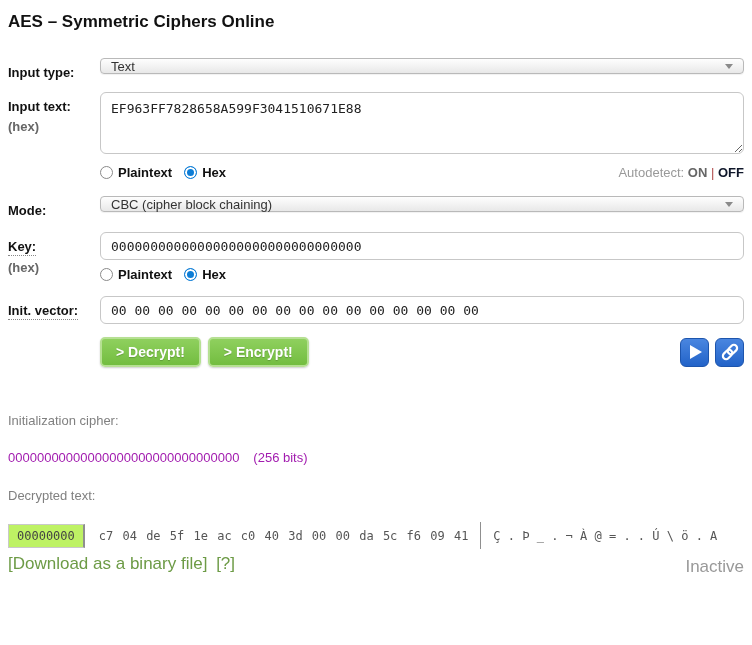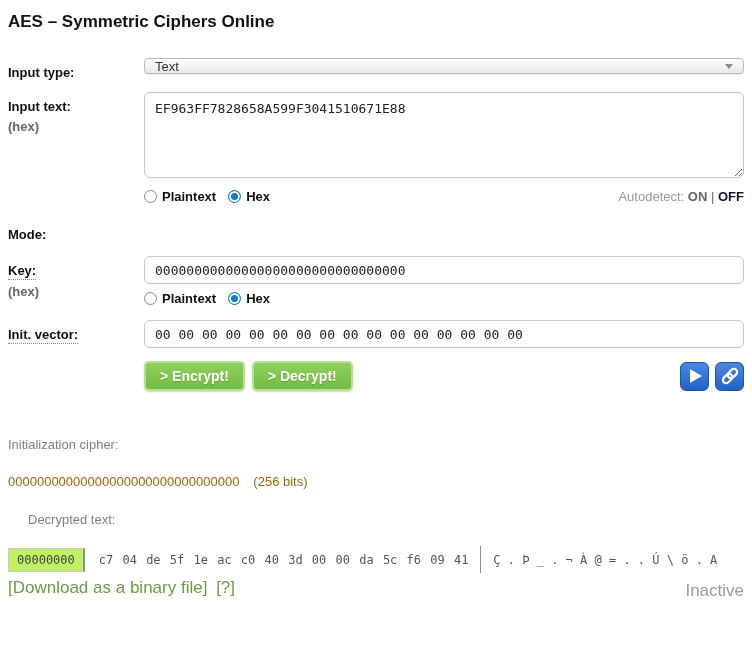--- a/index.html
+++ b/index.html
@@ -7,21 +7,21 @@
   body {
     width: 752px; height: 645px;
     font-family: "Liberation Sans", sans-serif;
     color: #000;
     padding: 10px 8px 8px 8px;
   }
   .page-title {
     font-size: 17px; font-weight: bold; color: #111;
     margin: 2px 0 26px 0;
   }
-  .row { display: flex; margin-bottom: 11px; gap: 44px; }
+  .row { display: flex; margin-bottom: 11px; }
   .label-col { width: 92px; flex-shrink: 0; padding-top: 5px; }
   .field-col { flex: 1; min-width: 0; }
   .lbl { font-weight: bold; font-size: 13px; color: #111; }
   .lbl.dotted { border-bottom: 1px dotted #888; padding-bottom: 1px; display: inline-block; }
   .sublbl { font-weight: bold; font-size: 13px; color: #666; display: block; margin-top: 4px; }
 
   .select {
     height: 16px; width: 100%;
     border: 1px solid #b9b9b9; border-radius: 4px;
     background: linear-gradient(#fefefe, #e8e8e8);
@@ -30,21 +30,21 @@
     box-shadow: 0 1px 1px rgba(0,0,0,0.06);
     cursor: pointer;
   }
   .caret {
     width: 0; height: 0;
     border-left: 4px solid transparent; border-right: 4px solid transparent;
     border-top: 5px solid #8a8a8a;
   }
 
   textarea.input-area {
-    width: 100%; height: 86px;
+    width: 100%; height: 62px;
     border: 1px solid #c7c7c7; border-radius: 6px;
     padding: 8px 10px;
     font-family: "DejaVu Sans Mono", monospace;
     font-size: 13px; color: #222;
     resize: both; outline: none;
   }
   input.text-input {
     width: 100%; height: 28px;
     border: 1px solid #c7c7c7; border-radius: 6px;
     padding: 0 10px;
@@ -90,23 +90,23 @@
     margin-left: 6px; cursor: pointer; padding: 0;
   }
   .play-shape {
     width: 0; height: 0; margin-left: 3px;
     border-top: 7px solid transparent; border-bottom: 7px solid transparent;
     border-left: 12px solid #fff;
   }
 
   .results { margin-top: 46px; }
   .out-heading { color: #808080; font-size: 13px; }
-  .iv-line { margin-top: 22px; color: #a16207; font-size: 13px; }
+  .iv-line { margin-top: 22px; color: #a21caf; font-size: 13px; }
   .iv-bits { margin-left: 14px; }
-  .decrypted-heading { margin-top: 23px; margin-left: 20px; }
+  .decrypted-heading { margin-top: 23px; }
 
   .hexdump {
     margin-top: 19px;
     display: flex; align-items: center;
     font-family: "DejaVu Sans Mono", monospace;
     font-size: 12px; color: #555;
   }
   .offset-box {
     background: #bef264;
     border: 1px solid #c9c9c9;
@@ -161,20 +161,26 @@
         </span>
       </div>
     </div>
   </div>
 
 
   <div class="row" style="margin-bottom:13px;">
     <div class="label-col">
       <span class="lbl">Mode:</span>
     </div>
+    <div class="field-col">
+      <div class="select">
+        <span>CBC (cipher block chaining)</span>
+        <span class="caret"></span>
+      </div>
+    </div>
   </div>
 
   <div class="row" style="margin-bottom:0;">
     <div class="label-col">
       <span class="lbl dotted">Key:</span>
       <span class="sublbl">(hex)</span>
     </div>
     <div class="field-col">
       <input type="text" class="text-input" value="00000000000000000000000000000000" style="">
       <div class="radio-row">
@@ -191,22 +197,22 @@
       <span class="lbl dotted">Init. vector:</span>
     </div>
     <div class="field-col">
       <input type="text" class="text-input" value="00 00 00 00 00 00 00 00 00 00 00 00 00 00 00 00" style="">
     </div>
   </div>
 
   <div class="row" style="margin-bottom:0;">
     <div class="label-col"></div>
     <div class="field-col actions-row">
+      <button class="btn-green">&gt; Decrypt!</button>
       <button class="btn-green">&gt; Encrypt!</button>
-      <button class="btn-green">&gt; Decrypt!</button>
       <span class="icon-btns">
         <button class="btn-blue">
           <span class="play-shape"></span>
         </button>
         <button class="btn-blue">
           <svg width="22" height="22" viewBox="0 0 24 24" fill="none" stroke="#ffffff" stroke-width="2.4">
             <g transform="rotate(-45 12 12)">
               <rect x="2.5" y="8.5" width="11.5" height="7" rx="3.5"></rect>
               <rect x="10" y="8.5" width="11.5" height="7" rx="3.5"></rect>
             </g>

